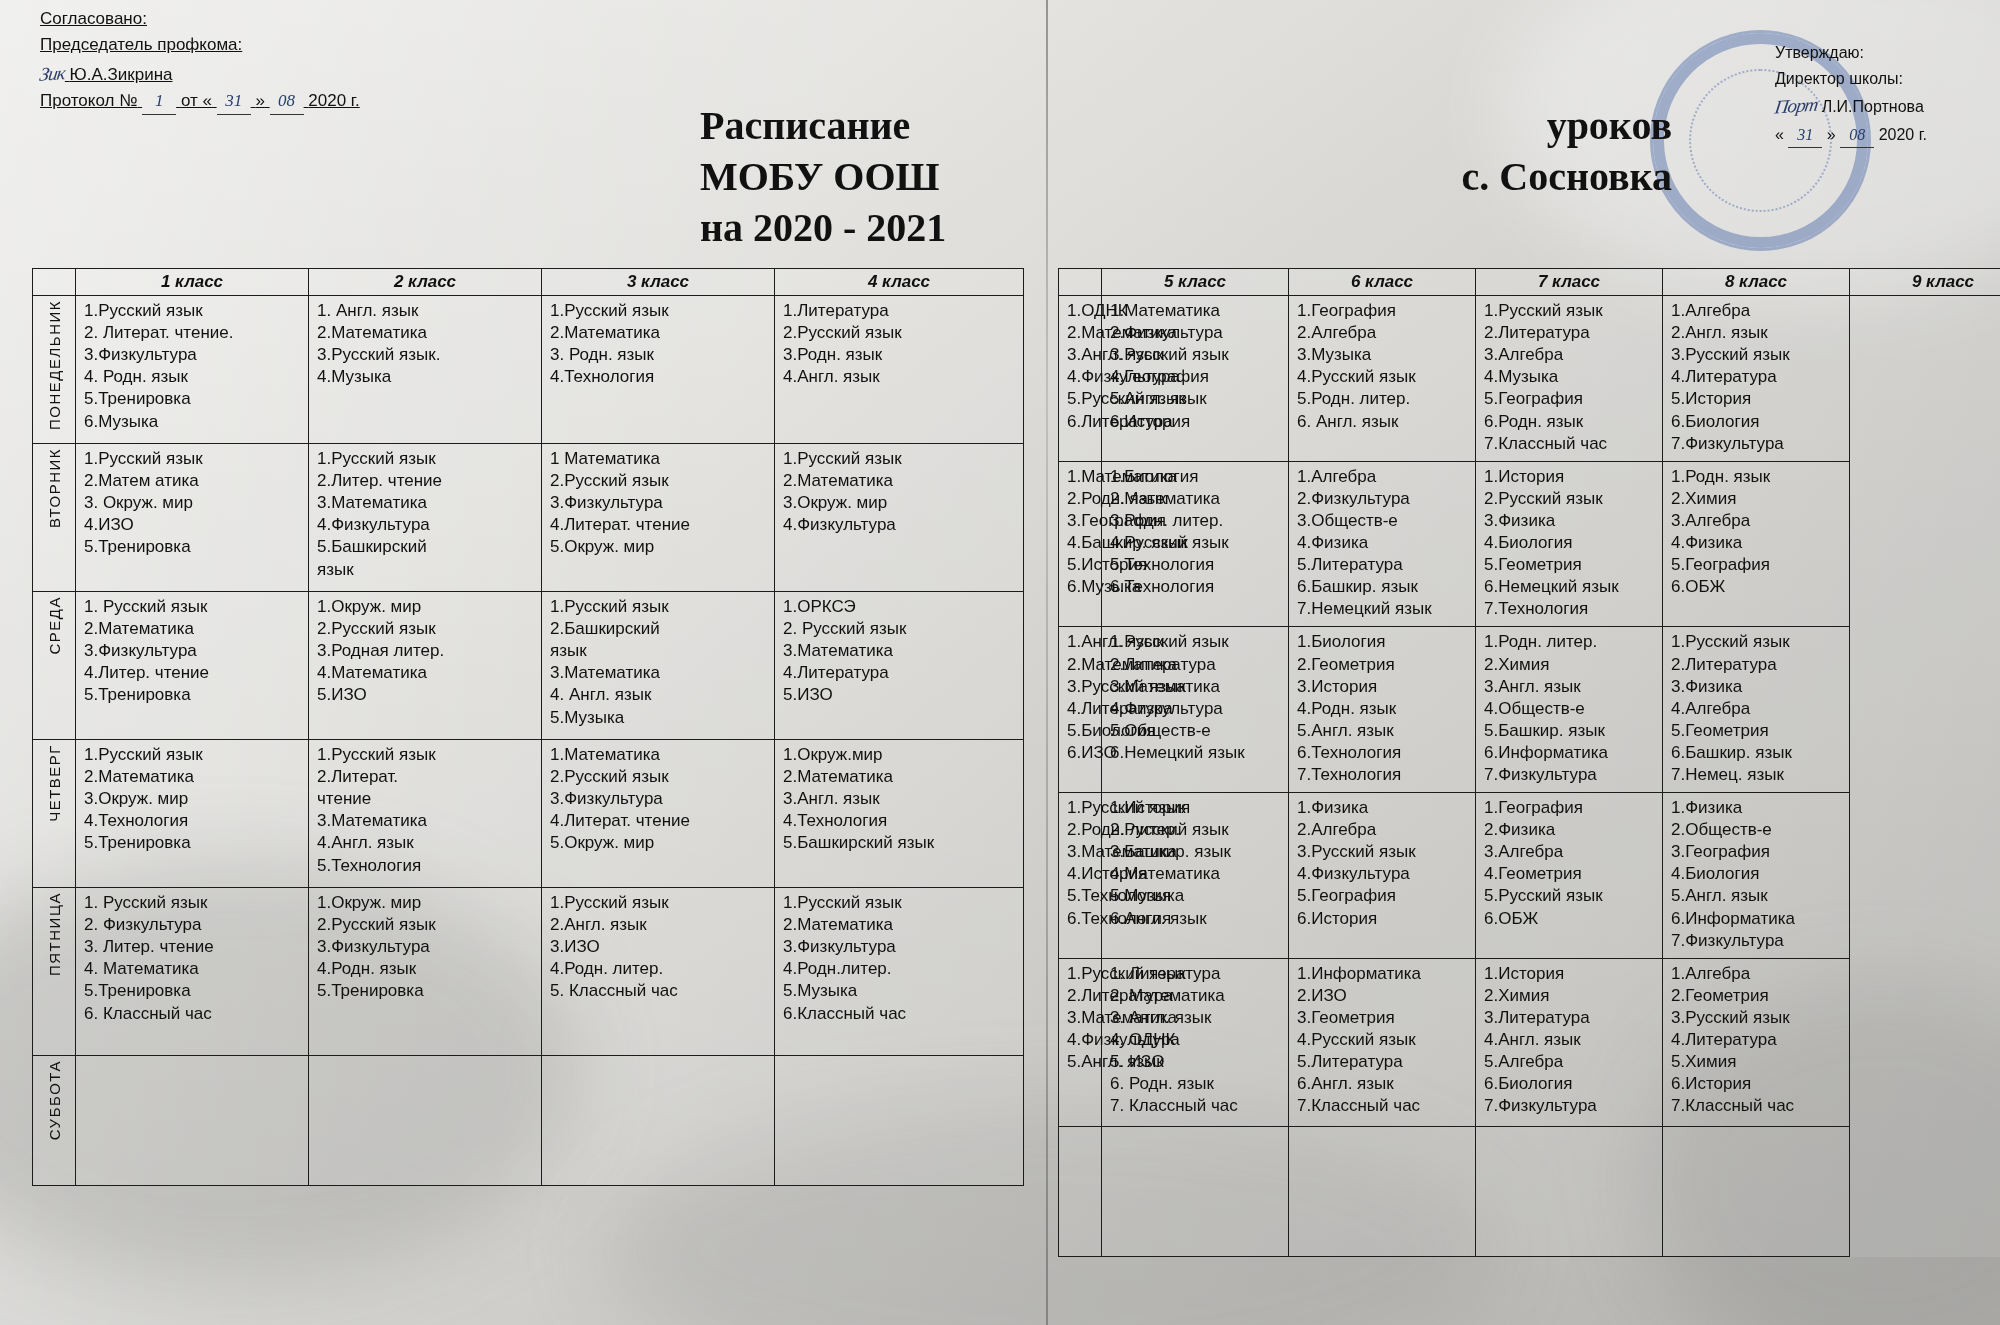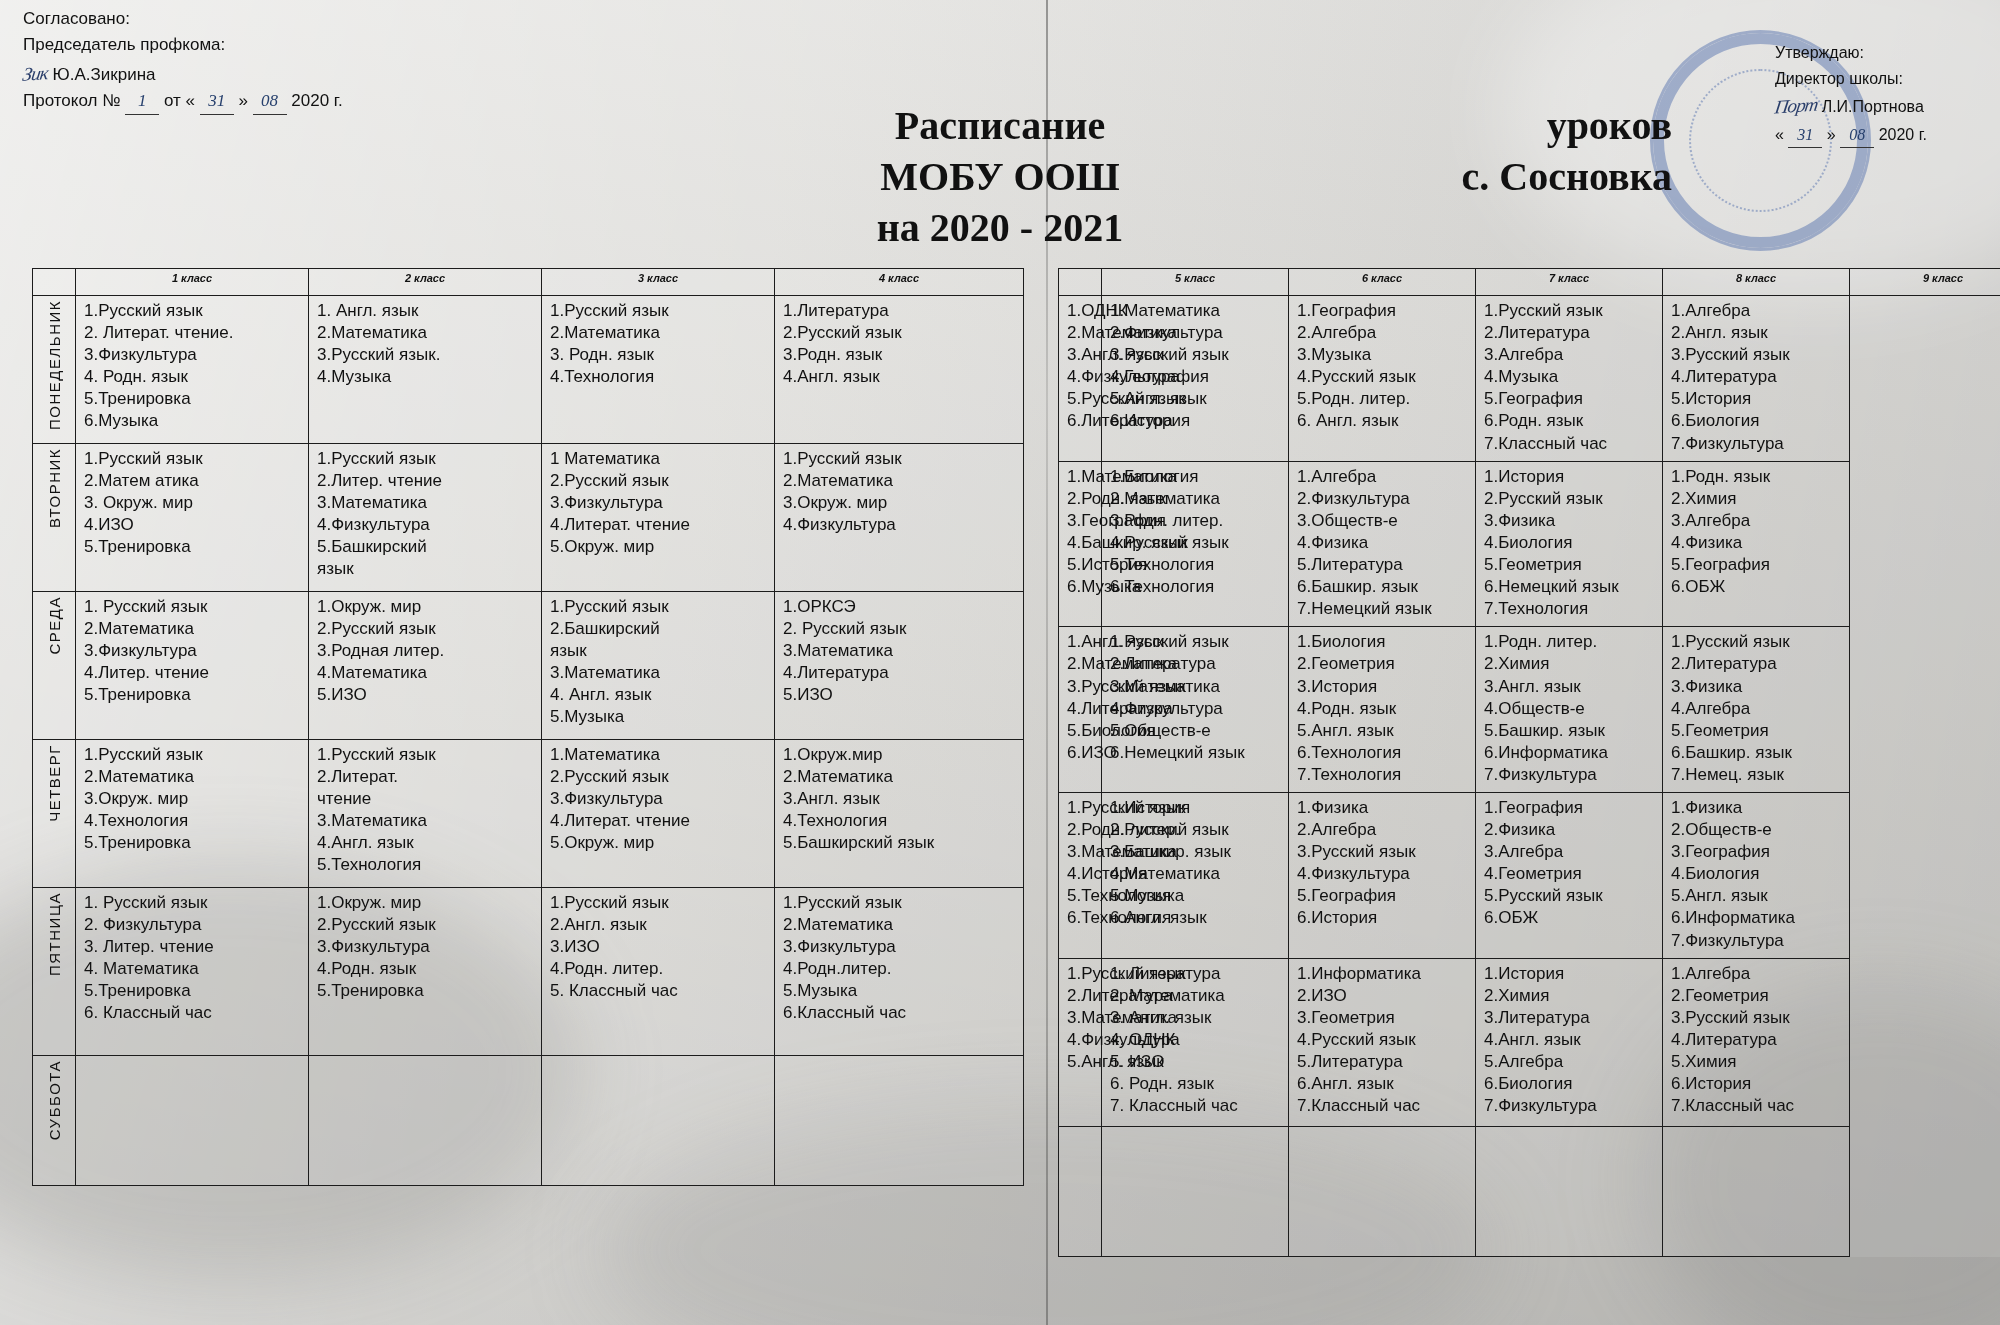--- a/index.html
+++ b/index.html
@@ -32,25 +32,26 @@
     filter: blur(40px);
   }
   .ps1 { left: -120px; top: 860px; width: 700px; height: 420px; background: rgba(120,120,115,0.25); }
   .ps2 { left: 1500px; top: -80px; width: 620px; height: 380px; background: rgba(255,255,255,0.35); }
   .ps3 { left: 600px; top: 1100px; width: 900px; height: 300px; background: rgba(130,130,125,0.18); }
   .ps4 { left: 1640px; top: 980px; width: 480px; height: 400px; background: rgba(120,120,118,0.22); }
 
   
   .hdr-left {
     position: absolute;
-    left: 23px;
+    left: 40px;
     top: 6px;
     font-size: 17px;
     line-height: 1.55;
     white-space: nowrap;
+    text-decoration: underline;
   }
   .hdr-left .ln { display: block; }
   .hdr-right {
     position: absolute;
     left: 1775px;
     top: 40px;
     font-size: 16px;
     line-height: 1.6;
     white-space: nowrap;
   }
@@ -110,21 +111,21 @@
   
   .title {
     position: absolute;
     left: 700px;
     top: 100px;
     width: 600px;
     font-family: "Liberation Serif", serif;
     font-weight: bold;
     font-size: 40px;
     line-height: 1.28;
-    text-align: center;
+    text-align: left;
     white-space: nowrap;
   }
   .title2 {
     position: absolute;
     left: 1072px;
     top: 100px;
     width: 600px;
     font-family: "Liberation Serif", serif;
     font-weight: bold;
     font-size: 40px;
@@ -144,21 +145,21 @@
     border: 1.5px solid #1c1c1c;
     vertical-align: top;
     padding: 4px 6px 6px 8px;
     font-size: 17px;
     line-height: 1.30;
   }
   .sched th {
     text-align: center;
     font-style: italic;
     font-weight: bold;
-    font-size: 11px;
+    font-size: 17px;
     padding: 2px 2px;
     height: 22px;
   }
   .daycell {
     width: 38px;
     padding: 0;
     text-align: center;
     vertical-align: middle;
   }
   .daycell .vert {

